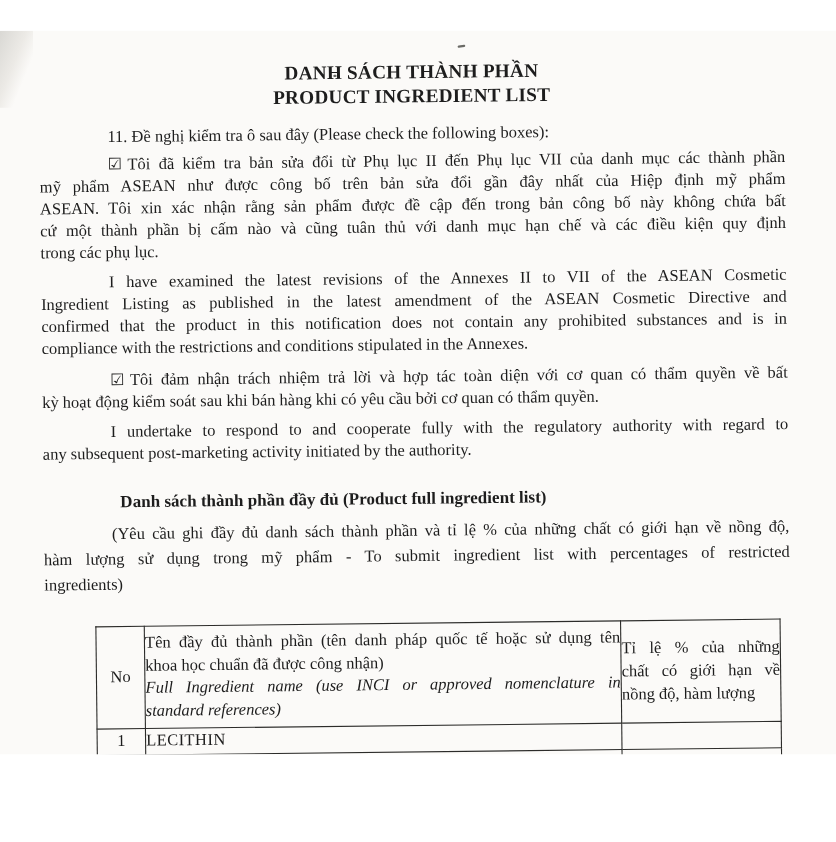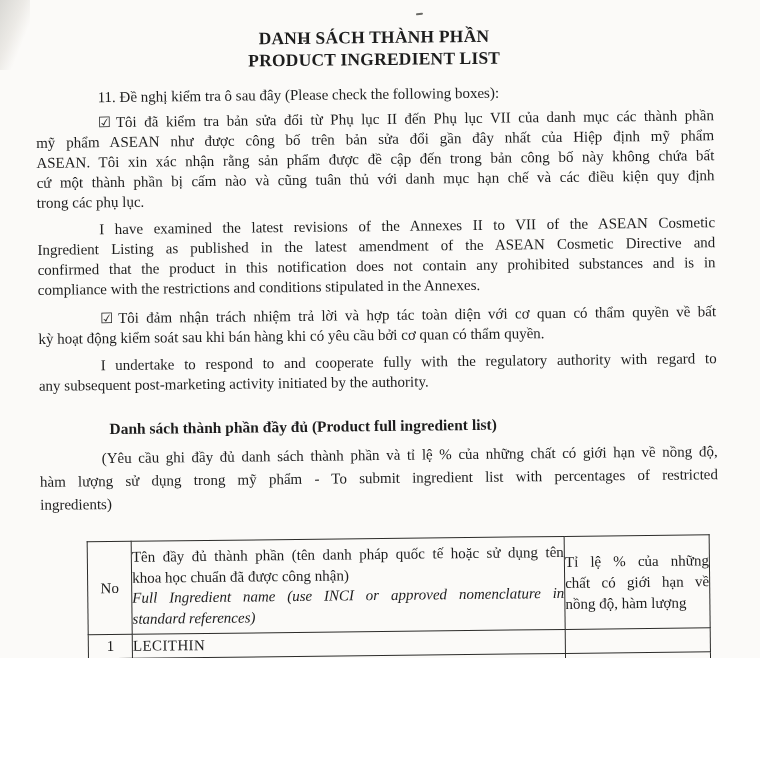--- a/index.html
+++ b/index.html
@@ -1,19 +1,20 @@
 <!DOCTYPE html>
 <html><head>
 <meta charset="utf-8">
 <style>
   html,body { margin:0; padding:0; background:#ffffff; }
   .page {
     position:relative; width:760px; height:658px; overflow:hidden;
     background:#fbfaf8; color:#1d1d1d;
     font-family:"Liberation Serif","DejaVu Serif",serif;
+    margin-top:28px;
   }
   .scan-corner {
     position:absolute; top:0; left:0; width:30px; height:70px;
     background:linear-gradient(112deg,#d9d8d4 0%,#eceae6 42%,rgba(251,250,248,0) 68%);
   }
   .speck { position:absolute; background:#6a6a66; border-radius:1px; }
   .speck1 { left:416px; top:13px; width:7px; height:2px; transform:rotate(-8deg); }
   .speck2 { left:303px; top:40px; width:3px; height:2px; }
   .content {
     position:absolute; left:0; top:0; right:0;

